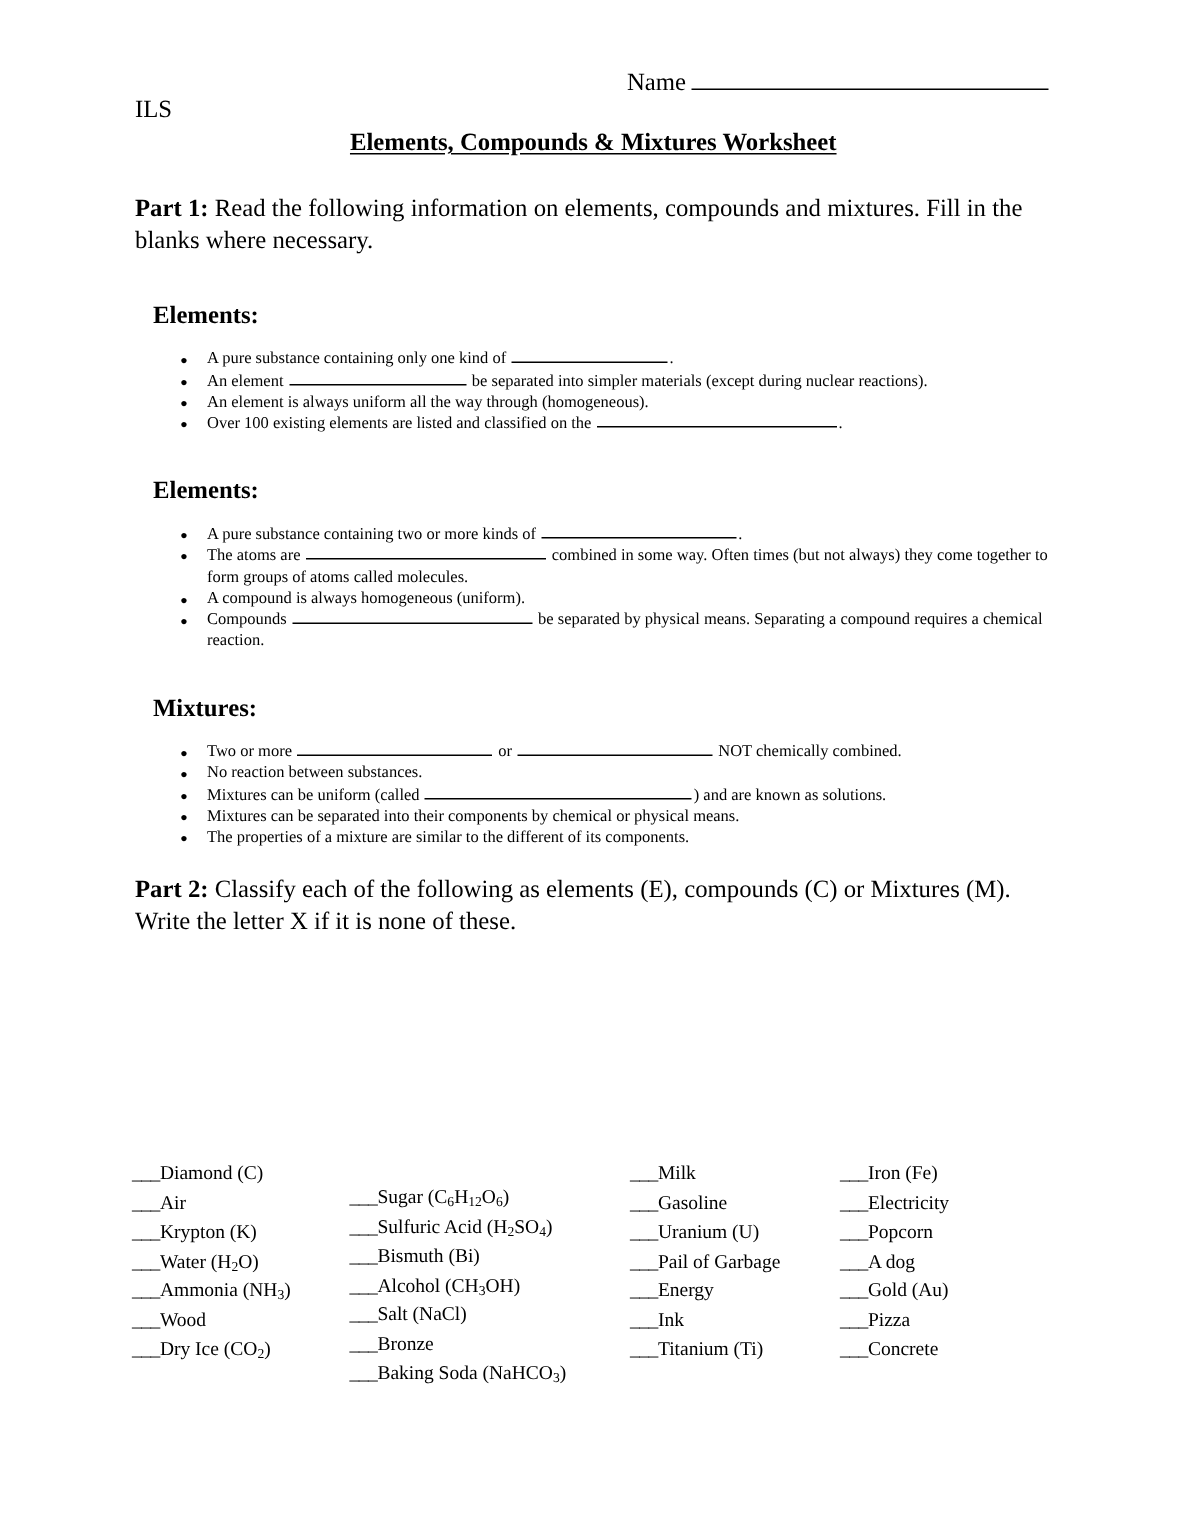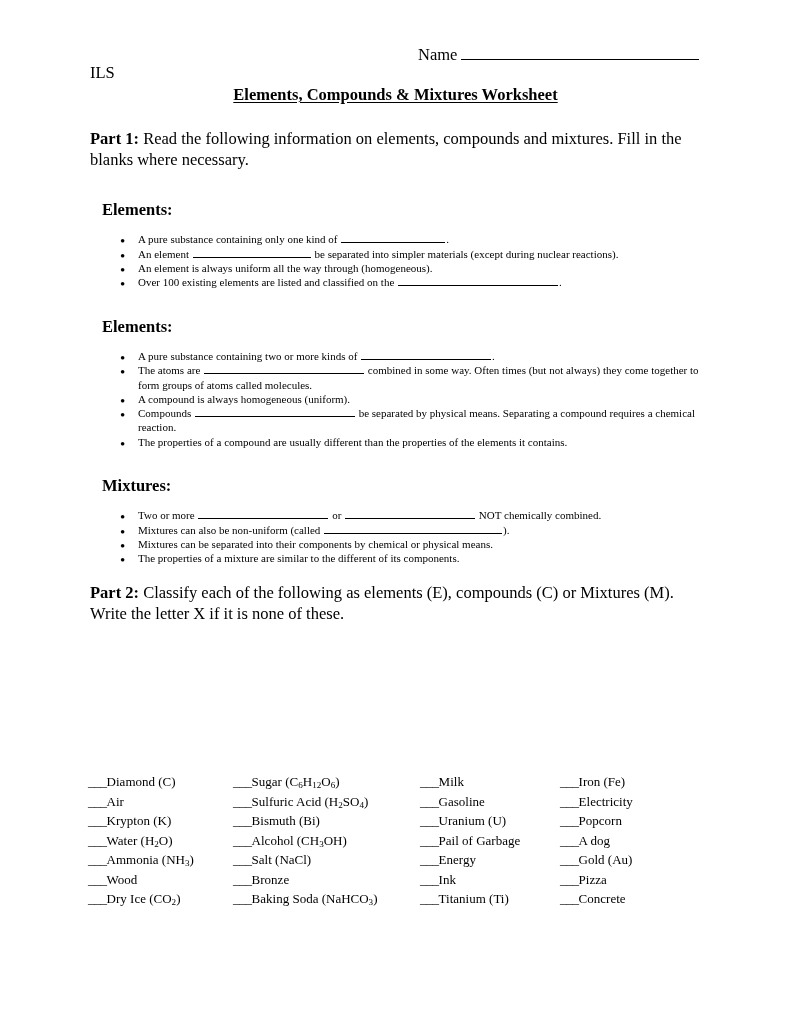--- a/index.html
+++ b/index.html
@@ -134,21 +134,21 @@
     line-height: 1.18;
     height: 19.5px;
   }
   .cell {
     display: inline-block;
     vertical-align: top;
     font-size: 13px;
     overflow: visible;
   }
   .c1 { width: 145px; }
-  .c2 { width: 187px; }
+  .c2 { width: 187px; margin-top: 16px; }
   .c3 { width: 140px; }
   .c4 { width: 150px; }
   .ul-pre { letter-spacing: -0.3px; }
   sub {
     font-size: 0.70em;
     vertical-align: -0.22em;
     line-height: 0;
   }
 </style>
 </head>
@@ -184,31 +184,31 @@
 
     <div class="spacer-sm"></div>
 
     <div>
       <div class="sec-head">Elements:</div>
       <ul class="bullets">
         <li><span>A pure substance containing two or more kinds of </span><span class="blank b-xl"></span><span>.</span></li>
         <li><span>The atoms are </span><span class="blank b-xxl"></span><span> combined in some way.  Often times (but not always) they come together to form groups of atoms called molecules.</span></li>
         <li><span>A compound is always homogeneous (uniform).</span></li>
         <li><span>Compounds </span><span class="blank b-xxl"></span><span> be separated by physical means.  Separating a compound requires a chemical reaction.</span></li>
-        <li><span>The properties of a compound are usually different than the properties of the elements it contains.</span></li>
       </ul>
     </div>
 
     <div class="spacer-sm"></div>
 
     <div>
       <div class="sec-head">Mixtures:</div>
       <ul class="bullets">
         <li><span>Two or more </span><span class="blank b-xl"></span><span> or </span><span class="blank b-xl"></span><span> NOT chemically combined.</span></li>
-        <li><span>Mixtures can also be non-uniform (called </span><span class="blank b-wide"></span><span>).</span></li>
+        <li><span>No reaction between substances.</span></li>
+        <li><span>Mixtures can be uniform (called </span><span class="blank b-wide"></span><span>) and are known as solutions.</span></li>
         <li><span>Mixtures can be separated into their components by chemical or physical means.</span></li>
         <li><span>The properties of a mixture are similar to the different of its components.</span></li>
       </ul>
     </div>
 
     <div class="spacer"></div>
 
     <p class="para">
       <b>Part 2:</b><span> Classify each of the following as elements (E), compounds (C) or Mixtures (M).  Write the letter X if it is none of these.</span>
     </p>

